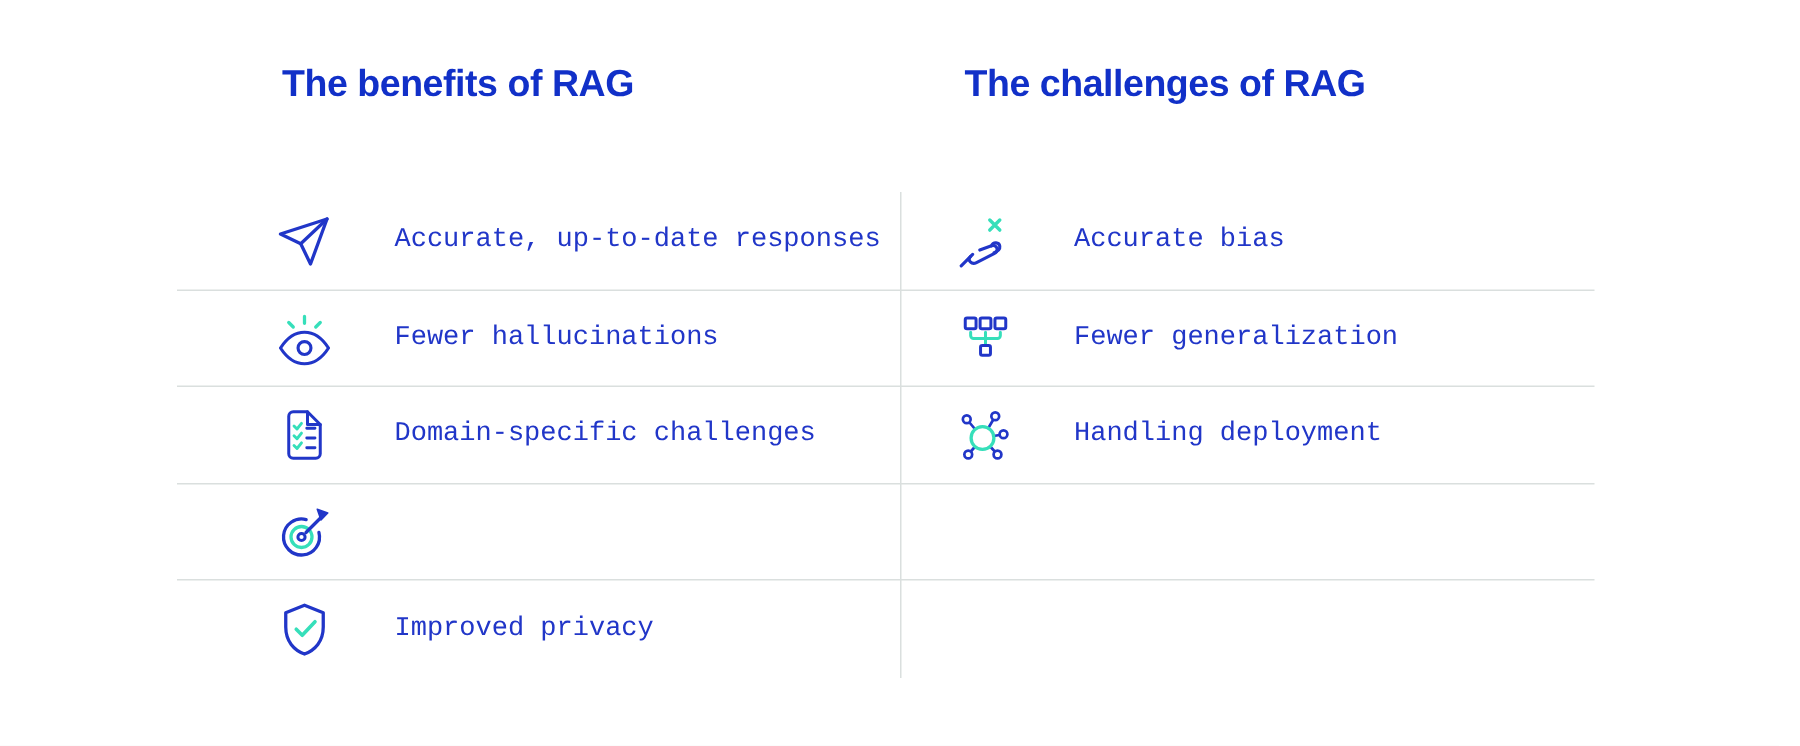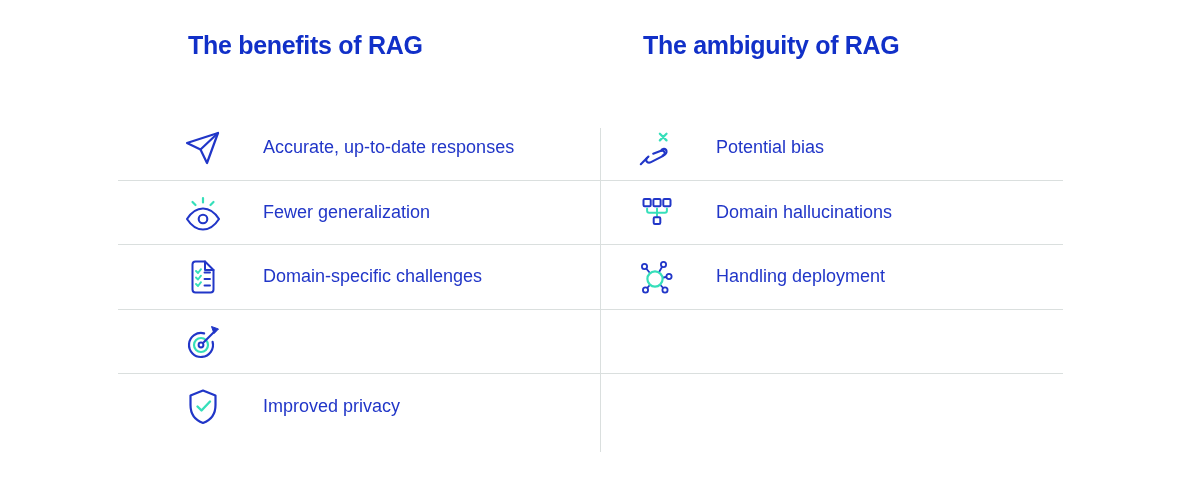--- a/index.html
+++ b/index.html
@@ -11,30 +11,30 @@
   }
   html,body{margin:0;padding:0;}
   body{font-family:"Liberation Sans","DejaVu Sans",sans-serif;background:#f4f4f4;}
   .canvas{
     position:relative;
     width:1200px;height:497px;
     background:var(--bg);
     overflow:hidden;
   }
   .col-title{
-    position:absolute;top:31px;
+    position:absolute;top:42px;
     font-size:25px;font-weight:700;letter-spacing:-0.3px;
     color:var(--title-blue);
     white-space:nowrap;
   }
   .col-title.left{left:188px;}
   .col-title.right{left:643px;}
 
   .table{
-    position:absolute;left:118px;top:116px;width:945px;
+    position:absolute;left:118px;top:129px;width:945px;font-family:Liberation Mono, monospace;
   }
   .trow{
     display:flex;height:64.6px;box-sizing:border-box;
     border-bottom:1px solid var(--divider);
   }
   .trow.last{border-bottom:none;gap:44px;}
   .cell{display:flex;align-items:center;box-sizing:border-box;}
   .cell.left{width:482px;}
   .cell.right{flex:1;}
   .iconbox{
@@ -59,21 +59,21 @@
   .st-teal{stroke:var(--teal);fill:none;stroke-linecap:round;stroke-linejoin:round;}
   .fl-blue{fill:var(--blue);stroke:var(--blue);stroke-linejoin:round;}
   .fl-white{fill:#ffffff;}
 </style>
 </head>
 <body>
 
 <div class="canvas">
 
   <div class="col-title left">The benefits of RAG</div>
-  <div class="col-title right">The ambiguity of RAG</div>
+  <div class="col-title right">The challenges of RAG</div>
 
   <div class="vdivider"></div>
 
   <div class="table">
 
     <div class="trow">
       <div class="cell left">
         <span class="iconbox">
           <svg width="38" height="38" viewBox="0 0 38 38">
             <path class="st-blue" stroke-width="2.2" d="M34 4 L23 34 L16.5 20.5 L3 14 Z"></path>
@@ -84,46 +84,46 @@
       </div>
       <div class="cell right">
         <span class="iconbox">
           <svg width="42" height="42" viewBox="0 0 42 42">
             <path class="st-teal" stroke-width="2.4" d="M24 6 l7 7 M31 6 l-7 7"></path>
             <path class="st-blue" stroke-width="2.2" d="M4 38 L12 30"></path>
             <path class="st-blue" stroke-width="2.2" d="M10.5 31.5 c-2.5 2.8 0.8 6 4.2 4.3 L27 29.5 c3.8 -1.8 2 -6.8 -1.8 -5.5 L17 27"></path>
             <path class="st-blue" stroke-width="2.2" d="M25.2 24 c1.2 -3 5.4 -2.6 5.8 0.3 0.3 2.3 -2 3.8 -4 4.6"></path>
           </svg>
         </span>
-        <span class="label">Potential bias</span>
+        <span class="label">Accurate bias</span>
       </div>
     </div>
 
     <div class="trow">
       <div class="cell left">
         <span class="iconbox">
           <svg width="38" height="37" viewBox="0 0 38 37">
             <path class="st-teal" stroke-width="2.2" d="M8.5 8 L11.5 11 M19 4 v4.5 M29.5 8 l-3 3"></path>
             <path class="st-blue" stroke-width="2.1" d="M3 25 c4.5 -7 10 -10.5 16 -10.5 S30.5 18 35 25 c-4.5 7 -10 10.5 -16 10.5 S7.5 32 3 25 Z"></path>
             <circle class="st-blue" stroke-width="2.1" cx="19" cy="25" r="4.3"></circle>
           </svg>
         </span>
-        <span class="label">Fewer generalization</span>
+        <span class="label">Fewer hallucinations</span>
       </div>
       <div class="cell right">
         <span class="iconbox">
           <svg width="32" height="30" viewBox="0 0 32 30">
             <rect class="st-blue" stroke-width="2" x="2.5" y="2" width="7.2" height="7.2" rx="1.2"></rect>
             <rect class="st-blue" stroke-width="2" x="12.4" y="2" width="7.2" height="7.2" rx="1.2"></rect>
             <rect class="st-blue" stroke-width="2" x="22.3" y="2" width="7.2" height="7.2" rx="1.2"></rect>
             <path class="st-teal" stroke-width="2" d="M6.1 11.5 v2.2 a2 2 0 0 0 2 2 h15.8 a2 2 0 0 0 2 -2 V11.5 M16 11.5 V20"></path>
             <rect class="st-blue" stroke-width="2" x="12.7" y="20.3" width="6.6" height="6.6" rx="1.2"></rect>
           </svg>
         </span>
-        <span class="label">Domain hallucinations</span>
+        <span class="label">Fewer generalization</span>
       </div>
     </div>
 
     <div class="trow">
       <div class="cell left">
         <span class="iconbox">
           <svg width="28" height="34" viewBox="0 0 28 34">
             <path class="st-blue" stroke-width="2" d="M6.5 1.5 H16 l8.5 8.5 V29.5 a3 3 0 0 1 -3 3 H6.5 a3 3 0 0 1 -3 -3 V4.5 a3 3 0 0 1 3 -3 Z"></path>
             <path class="st-blue" stroke-width="2" d="M16 1.5 V10 h8.5"></path>
             <path class="st-teal" stroke-width="1.9" d="M7 11 l2 2 3 -3.8"></path>

